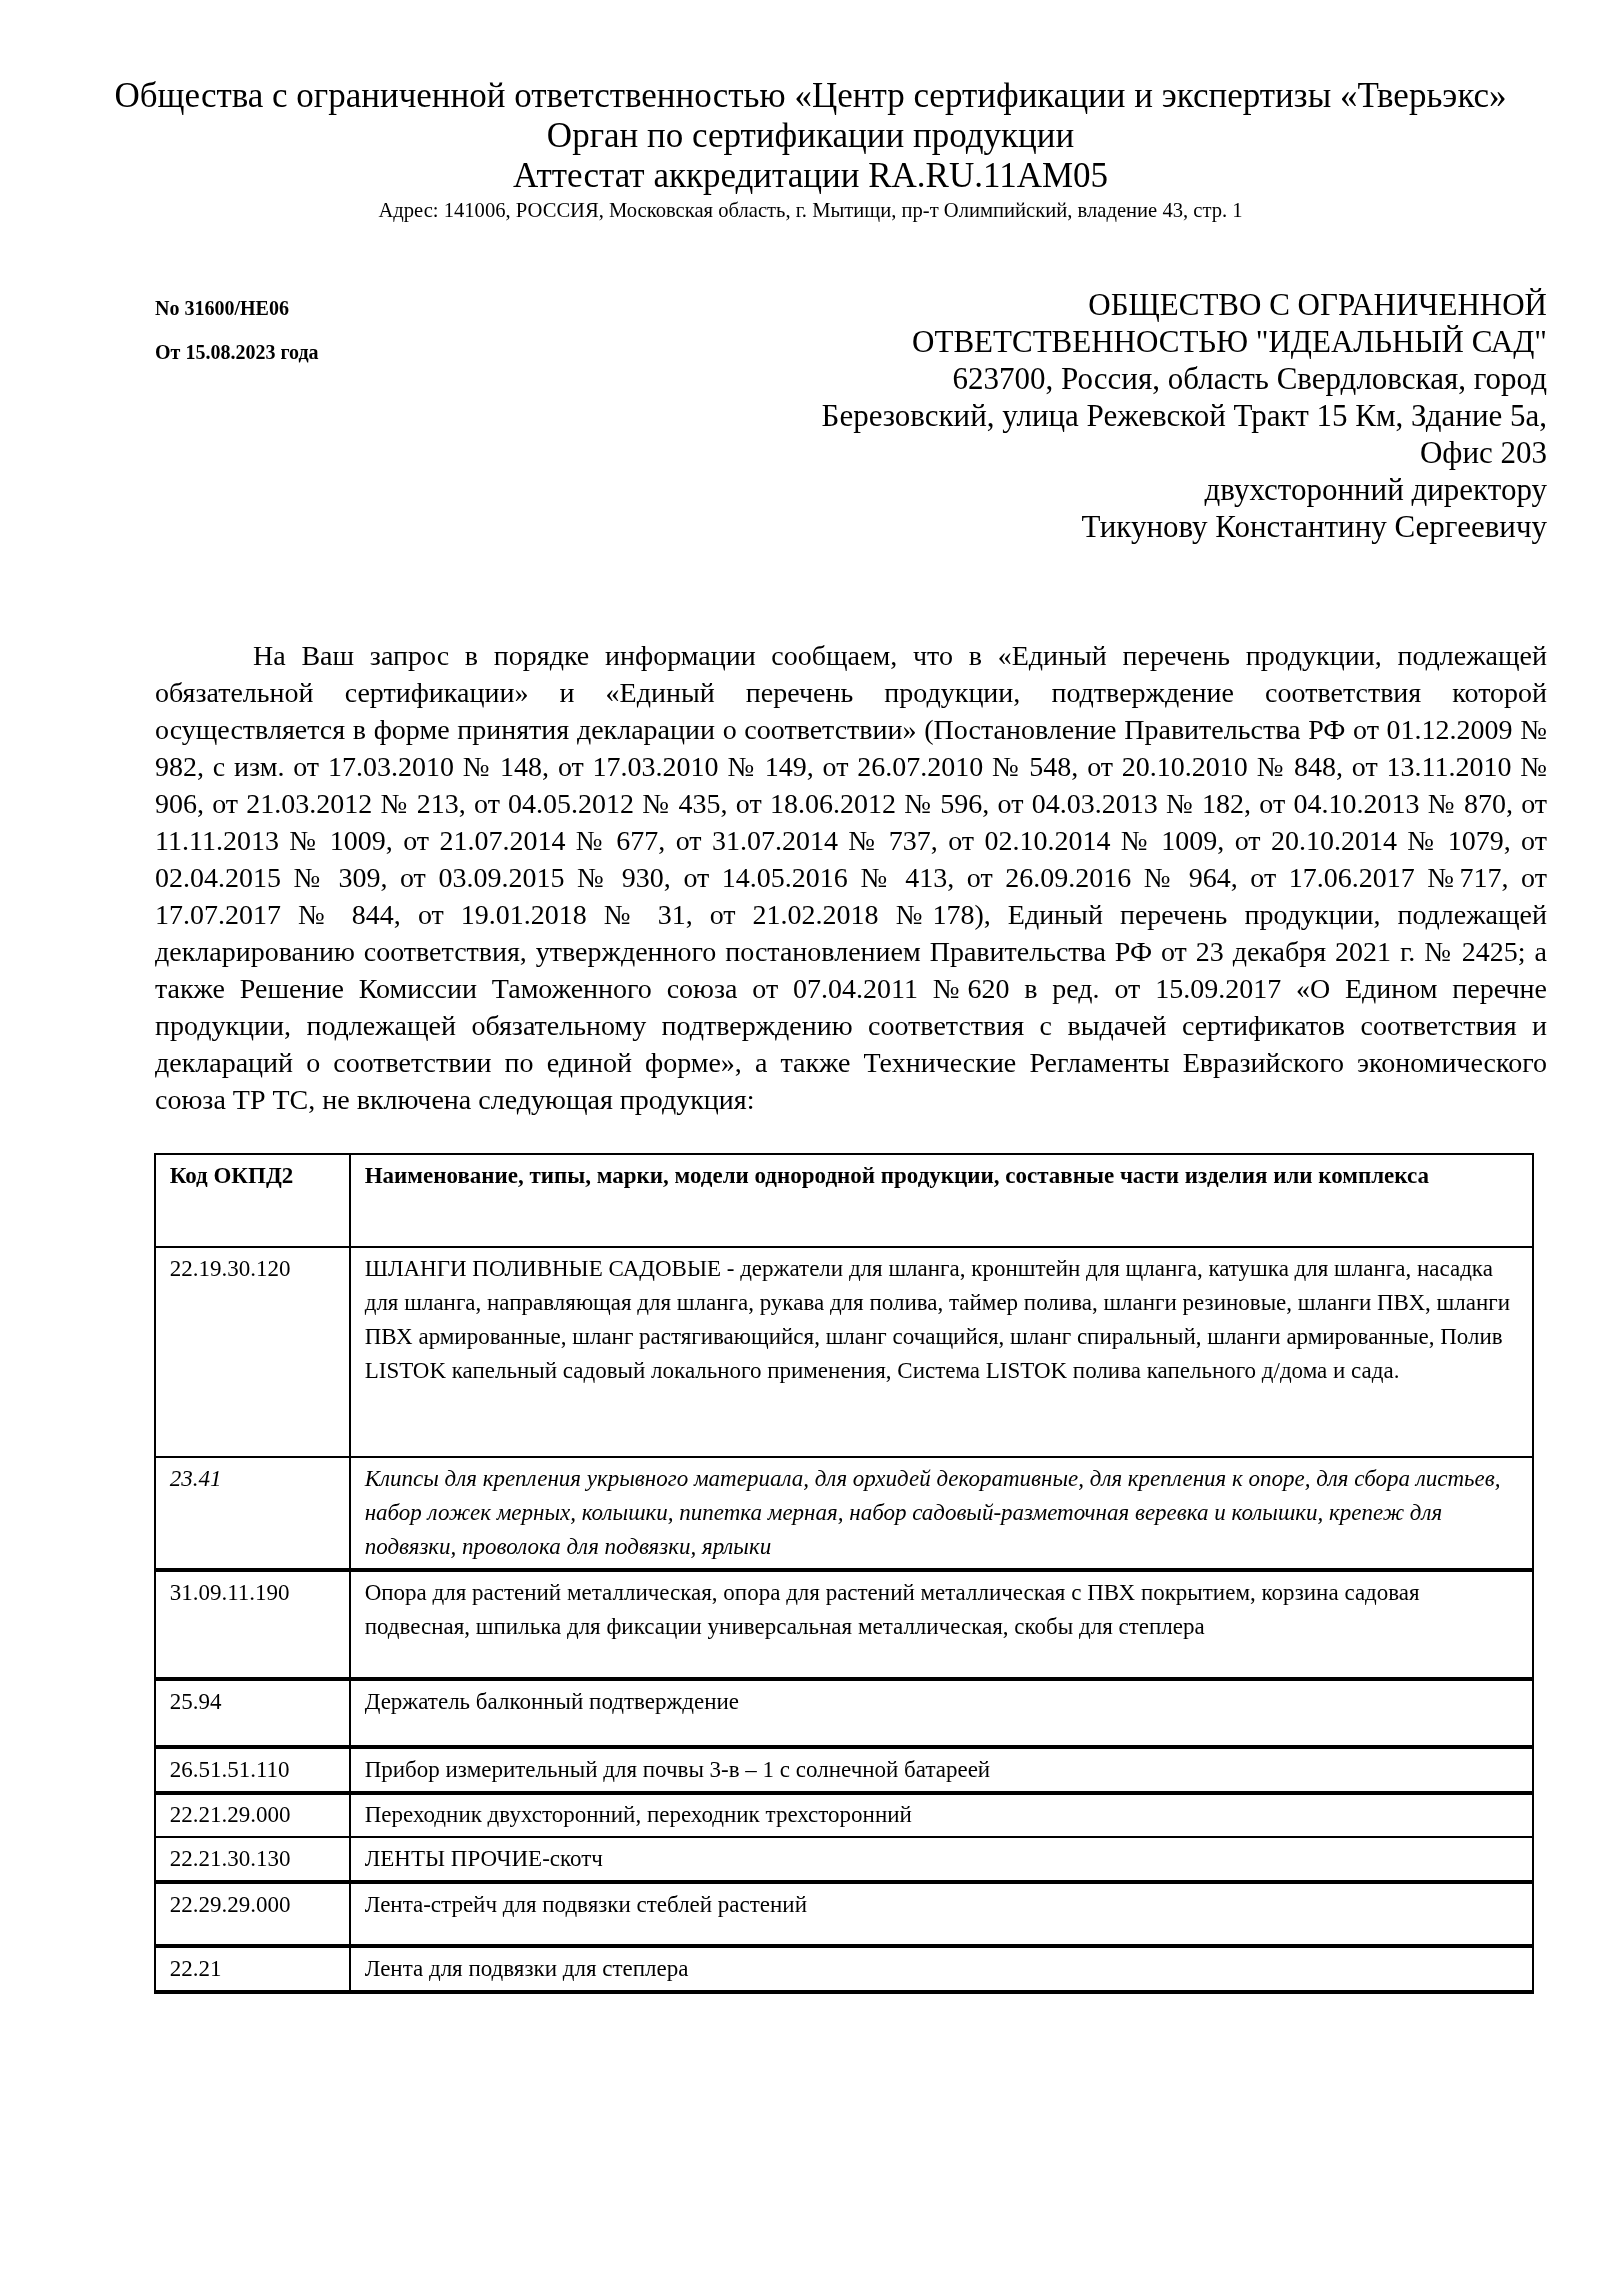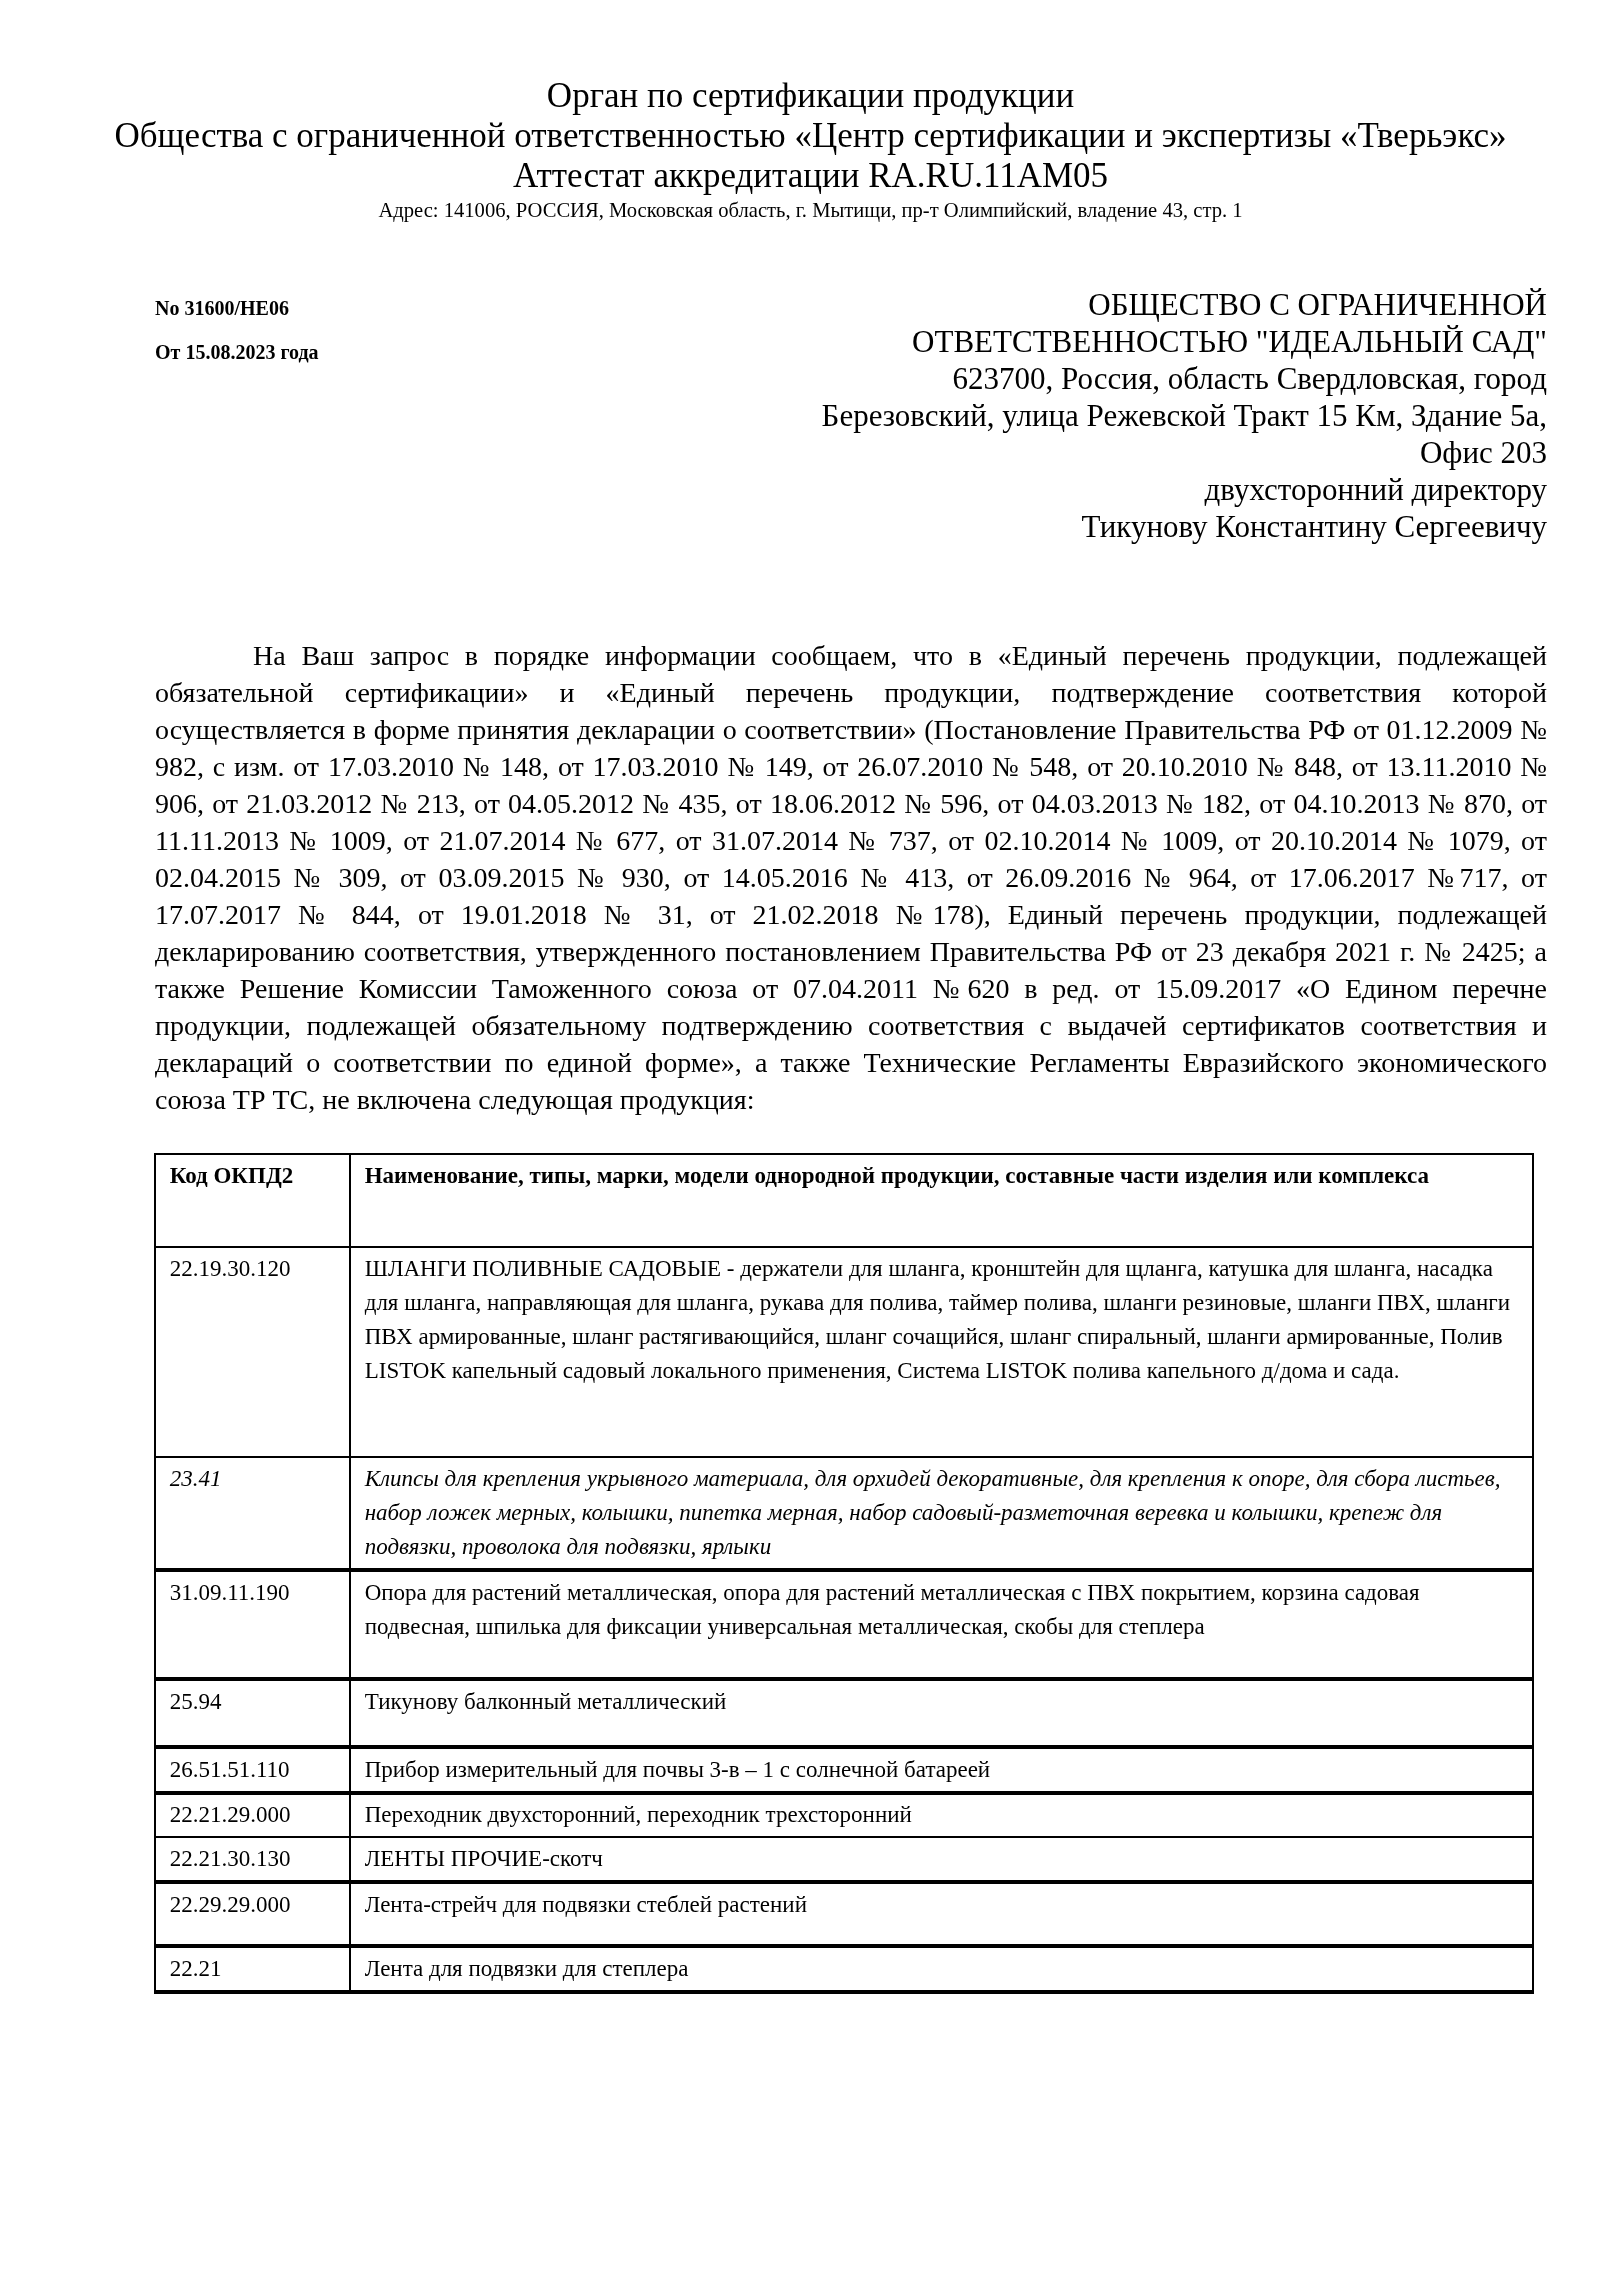--- a/index.html
+++ b/index.html
@@ -69,22 +69,22 @@
   tr.bb-thick td { border-bottom-width: 4.9px; }
   tr.bb-thin  td { border-bottom-width: 2px; }
   table.products { border-bottom: 4.9px solid #000; }
 </style>
 </head>
 <body>
 
 <div class="page">
 
   <div class="letterhead">
+    <div class="lh-line">Общества с ограниченной ответственностью «Центр сертификации и экспертизы «Тверьэкс»</div>
     <div class="lh-line">Орган по сертификации продукции</div>
-    <div class="lh-line">Общества с ограниченной ответственностью «Центр сертификации и экспертизы «Тверьэкс»</div>
     <div class="lh-line">Аттестат аккредитации RA.RU.11АМ05</div>
     <div class="lh-address">Адрес: 141006, РОССИЯ, Московская область, г. Мытищи, пр-т Олимпийский, владение 43, стр. 1</div>
   </div>
 
   <div class="ref-row">
     <div class="ref-block">
       <div>No 31600/НЕ06</div>
       <div>От 15.08.2023 года</div>
     </div>
     <div class="addressee">
@@ -117,21 +117,21 @@
       <tr class="r2 bb-thick">
         <td>23.41</td>
         <td>Клипсы для крепления укрывного материала, для орхидей декоративные, для крепления к опоре, для сбора листьев, набор ложек мерных, колышки, пипетка мерная, набор садовый-разметочная веревка и колышки, крепеж для подвязки, проволока для подвязки, ярлыки</td>
       </tr>
       <tr class="r3 bb-thick">
         <td>31.09.11.190</td>
         <td>Опора для растений металлическая, опора для растений металлическая с  ПВХ покрытием, корзина садовая подвесная, шпилька для фиксации универсальная металлическая, скобы для степлера</td>
       </tr>
       <tr class="r4 bb-thick">
         <td>25.94</td>
-        <td>Тикунову балконный металлический</td>
+        <td>Держатель балконный подтверждение</td>
       </tr>
       <tr class="r5 bb-thick">
         <td>26.51.51.110</td>
         <td>Прибор измерительный для почвы 3-в – 1 с солнечной батареей</td>
       </tr>
       <tr class="r6 bb-thin">
         <td>22.21.29.000</td>
         <td>Переходник двухсторонний, переходник трехсторонний</td>
       </tr>
       <tr class="r7 bb-thick">

